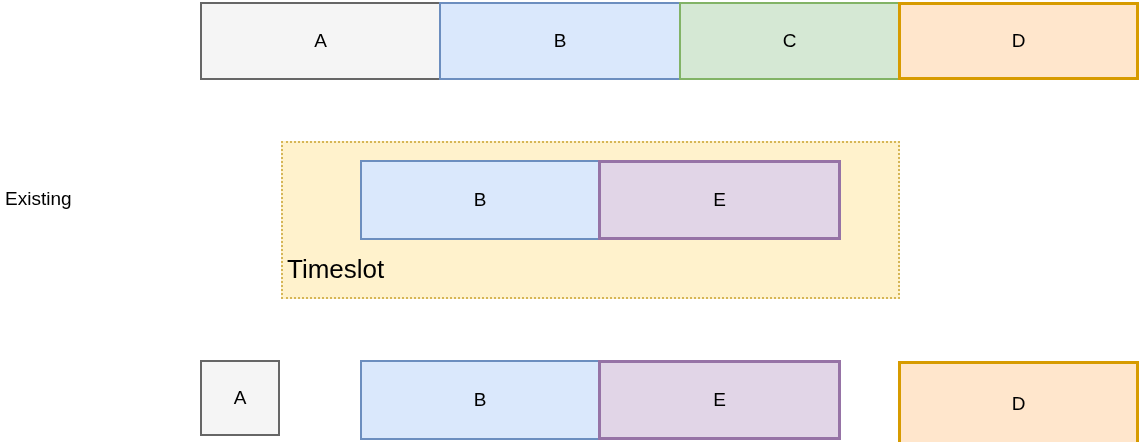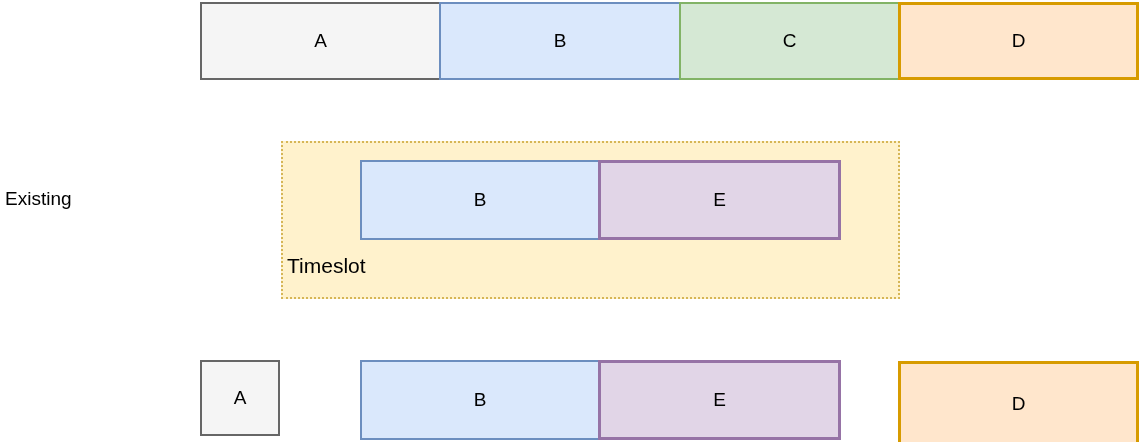--- a/index.html
+++ b/index.html
@@ -50,21 +50,21 @@
   
   .timeslot-box {
     position: absolute;
     box-sizing: border-box;
     left: 281px; top: 141px; width: 619px; height: 158px;
     border: 2px dotted;
   }
   .timeslot-label {
     position: absolute;
     left: 287px; top: 254px;
-    font-size: 21px;
+    font-size: 26px;
     color: #000000;
   }
   .r2-b { left: 360px; top: 160px; width: 240px; height: 80px; z-index: 2; }
   .r2-e { left: 598px; top: 160px; width: 243px; height: 80px; z-index: 3; }
 
   
   .r3-a { left: 200px; top: 360px; width: 80px;  height: 76px; z-index: 1; }
   .r3-b { left: 360px; top: 360px; width: 240px; height: 80px; z-index: 2; }
   .r3-e { left: 598px; top: 360px; width: 243px; height: 80px; z-index: 3; }
   .r3-d { left: 898px; top: 361px; width: 241px; height: 85px; z-index: 4; }

